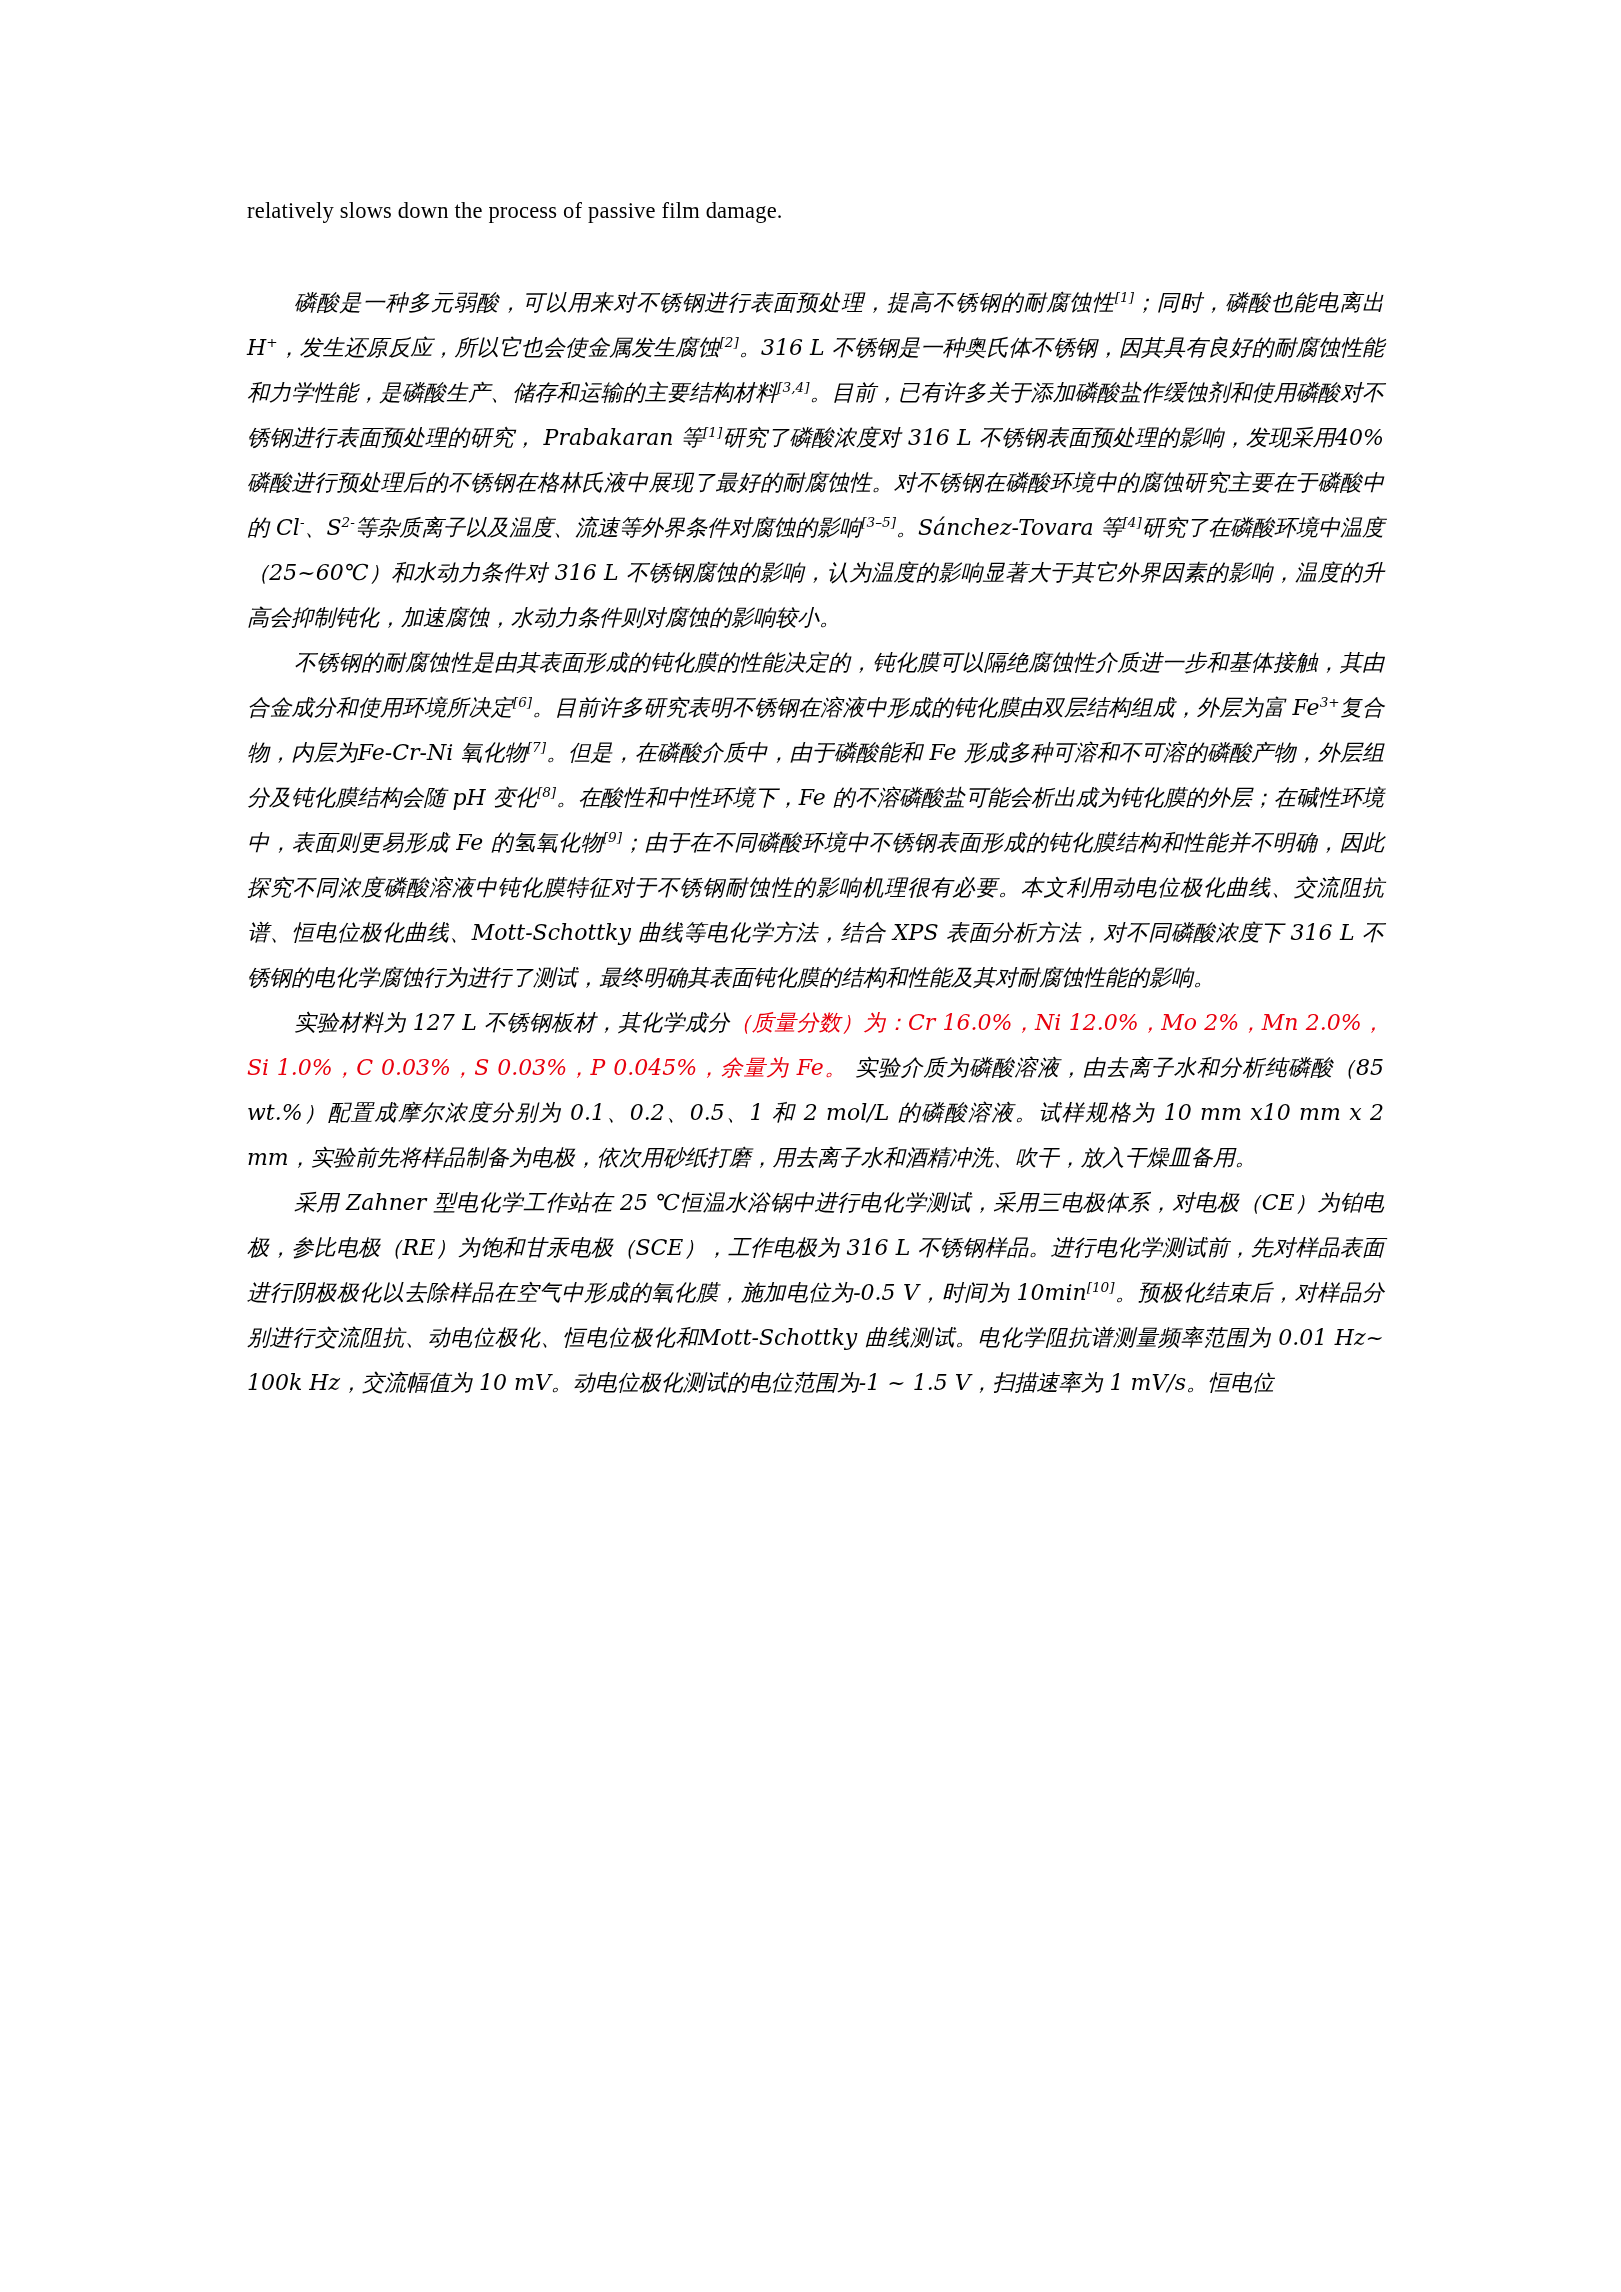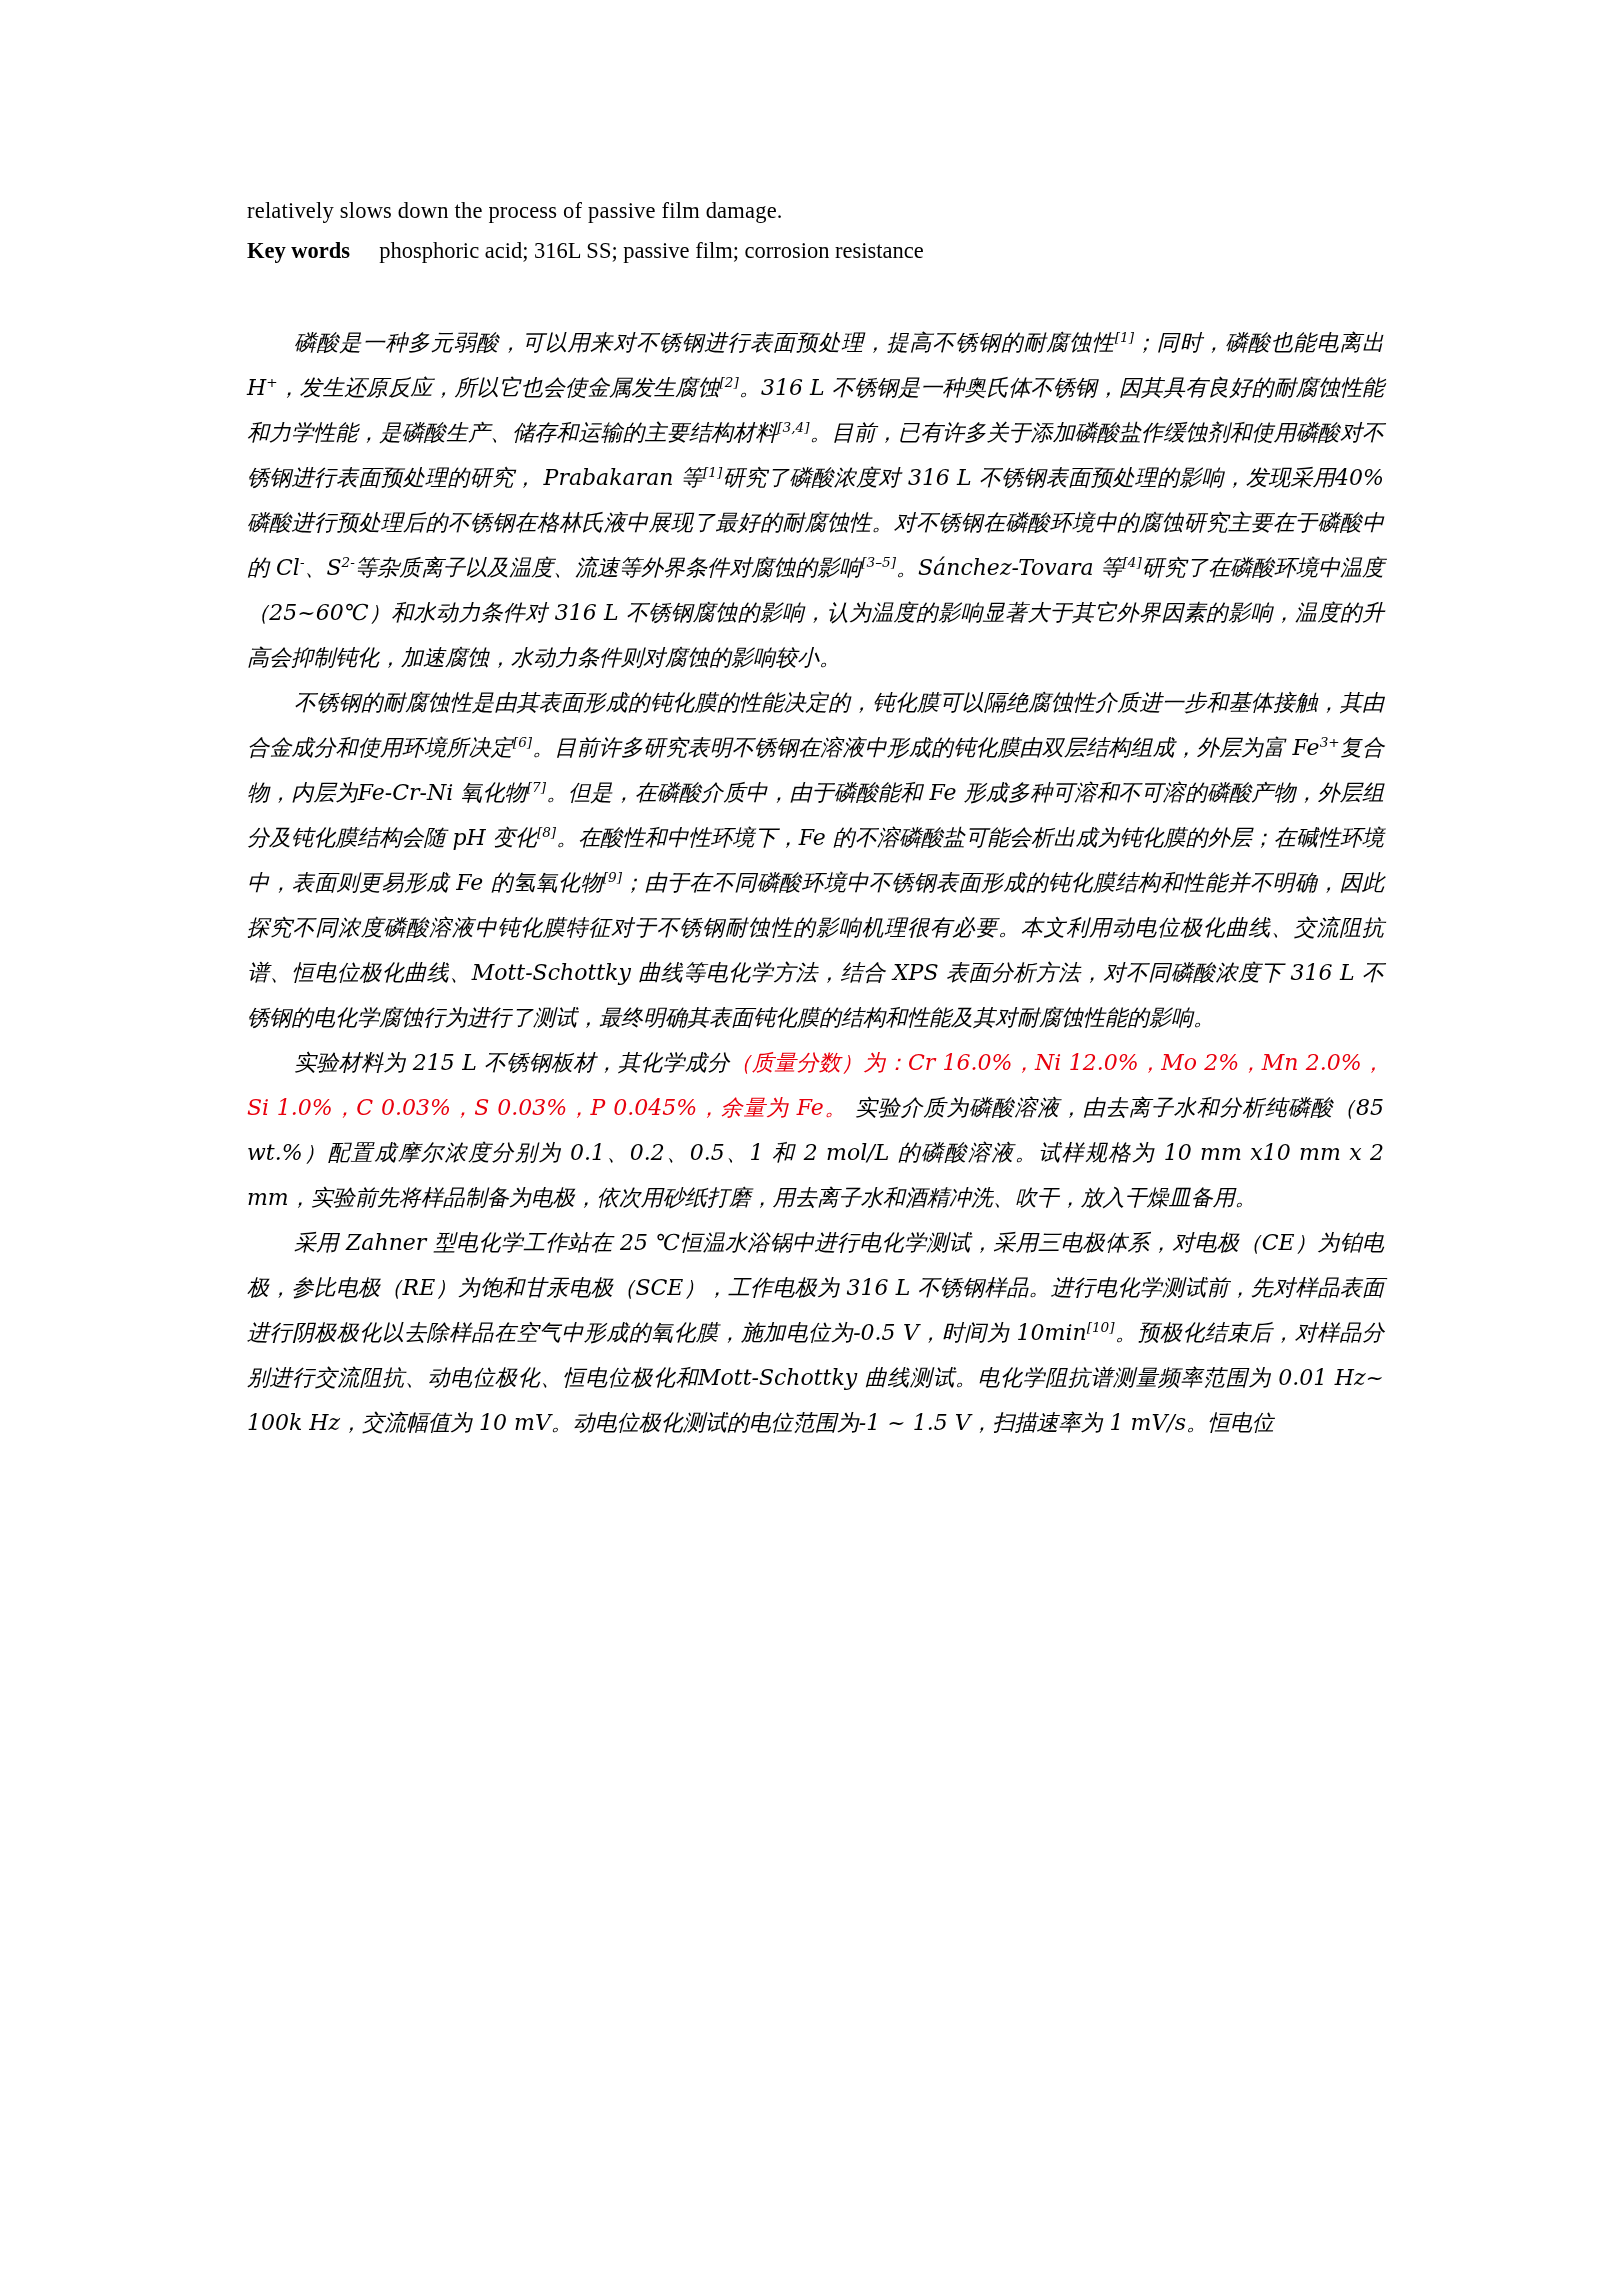--- a/index.html
+++ b/index.html
@@ -77,32 +77,29 @@
   }
 </style>
 </head>
 <body>
 
 <div class="page">
   <div class="content">
 
     <div class="line-en">relatively slows down the process of passive film damage.</div>
 
-    <div class="kw-row">
-      <span class="kw-label">Key words</span><span class="kw-text">phosphoric acid; 316L SS; passive film; corrosion resistance</span>
-    </div>
 
     <div class="body-block">
       <div id="paras-host">
           <p class="cn indent"><span>磷酸是一种多元弱酸，可以用来对不锈钢进行表面预处理，提高不锈钢的耐腐蚀性</span><sup>[1]</sup><span>；同时，磷酸也能电离出 H</span><sup>+</sup><span>，发生还原反应，所以它也会使金属发生腐蚀</span><sup>[2]</sup><span>。316 L 不锈钢是一种奥氏体不锈钢，因其具有良好的耐腐蚀性能和力学性能，是磷酸生产、储存和运输的主要结构材料</span><sup>[3,4]</sup><span>。目前，已有许多关于添加磷酸盐作缓蚀剂和使用磷酸对不锈钢进行表面预处理的研究， Prabakaran 等</span><sup>[1]</sup><span>研究了磷酸浓度对 316 L 不锈钢表面预处理的影响，发现采用40%磷酸进行预处理后的不锈钢在格林氏液中展现了最好的耐腐蚀性。对不锈钢在磷酸环境中的腐蚀研究主要在于磷酸中的 Cl</span><sup>-</sup><span>、S</span><sup>2-</sup><span>等杂质离子以及温度、流速等外界条件对腐蚀的影响</span><sup>[3–5]</sup><span>。Sánchez-Tovara 等</span><sup>[4]</sup><span>研究了在磷酸环境中温度（25~60℃）和水动力条件对 316 L 不锈钢腐蚀的影响，认为温度的影响显著大于其它外界因素的影响，温度的升高会抑制钝化，加速腐蚀，水动力条件则对腐蚀的影响较小。</span></p>
           <p class="cn indent"><span>不锈钢的耐腐蚀性是由其表面形成的钝化膜的性能决定的，钝化膜可以隔绝腐蚀性介质进一步和基体接触，其由合金成分和使用环境所决定</span><sup>[6]</sup><span>。目前许多研究表明不锈钢在溶液中形成的钝化膜由双层结构组成，外层为富 Fe</span><sup>3+</sup><span>复合物，内层为Fe-Cr-Ni 氧化物</span><sup>[7]</sup><span>。但是，在磷酸介质中，由于磷酸能和 Fe 形成多种可溶和不可溶的磷酸产物，外层组分及钝化膜结构会随 pH 变化</span><sup>[8]</sup><span>。在酸性和中性环境下，Fe 的不溶磷酸盐可能会析出成为钝化膜的外层；在碱性环境中，表面则更易形成 Fe 的氢氧化物</span><sup>[9]</sup><span>；由于在不同磷酸环境中不锈钢表面形成的钝化膜结构和性能并不明确，因此探究不同浓度磷酸溶液中钝化膜特征对于不锈钢耐蚀性的影响机理很有必要。本文利用动电位极化曲线、交流阻抗谱、恒电位极化曲线、Mott-Schottky 曲线等电化学方法，结合 XPS 表面分析方法，对不同磷酸浓度下 316 L 不锈钢的电化学腐蚀行为进行了测试，最终明确其表面钝化膜的结构和性能及其对耐腐蚀性能的影响。</span></p>
         </div>
 
 
       <div id="sec-paras-host">
-          <p class="cn indent"><span>实验材料为 215 L 不锈钢板材，其化学成分</span><span class="red">（质量分数）为：Cr 16.0%，Ni 12.0%，Mo 2%，Mn 2.0%，Si 1.0%，C 0.03%，S 0.03%，P 0.045%，余量为 Fe。</span><span> 实验介质为磷酸溶液，由去离子水和分析纯磷酸（85 wt.%）配置成摩尔浓度分别为 0.1、0.2、0.5、1 和 2 mol/L 的磷酸溶液。试样规格为 10 mm x10 mm x 2 mm，实验前先将样品制备为电极，依次用砂纸打磨，用去离子水和酒精冲洗、吹干，放入干燥皿备用。</span></p>
+          <p class="cn indent"><span>实验材料为 127 L 不锈钢板材，其化学成分</span><span class="red">（质量分数）为：Cr 16.0%，Ni 12.0%，Mo 2%，Mn 2.0%，Si 1.0%，C 0.03%，S 0.03%，P 0.045%，余量为 Fe。</span><span> 实验介质为磷酸溶液，由去离子水和分析纯磷酸（85 wt.%）配置成摩尔浓度分别为 0.1、0.2、0.5、1 和 2 mol/L 的磷酸溶液。试样规格为 10 mm x10 mm x 2 mm，实验前先将样品制备为电极，依次用砂纸打磨，用去离子水和酒精冲洗、吹干，放入干燥皿备用。</span></p>
           <p class="cn indent"><span>采用 Zahner 型电化学工作站在 25 ℃恒温水浴锅中进行电化学测试，采用三电极体系，对电极（CE）为铂电极，参比电极（RE）为饱和甘汞电极（SCE），工作电极为 316 L 不锈钢样品。进行电化学测试前，先对样品表面进行阴极极化以去除样品在空气中形成的氧化膜，施加电位为-0.5 V，时间为 10min</span><sup>[10]</sup><span>。预极化结束后，对样品分别进行交流阻抗、动电位极化、恒电位极化和Mott-Schottky 曲线测试。电化学阻抗谱测量频率范围为 0.01 Hz~ 100k Hz，交流幅值为 10 mV。动电位极化测试的电位范围为-1 ~ 1.5 V，扫描速率为 1 mV/s。恒电位</span></p>
         </div>
     </div>
 
   </div>
 </div>
 
 
 </body></html>

